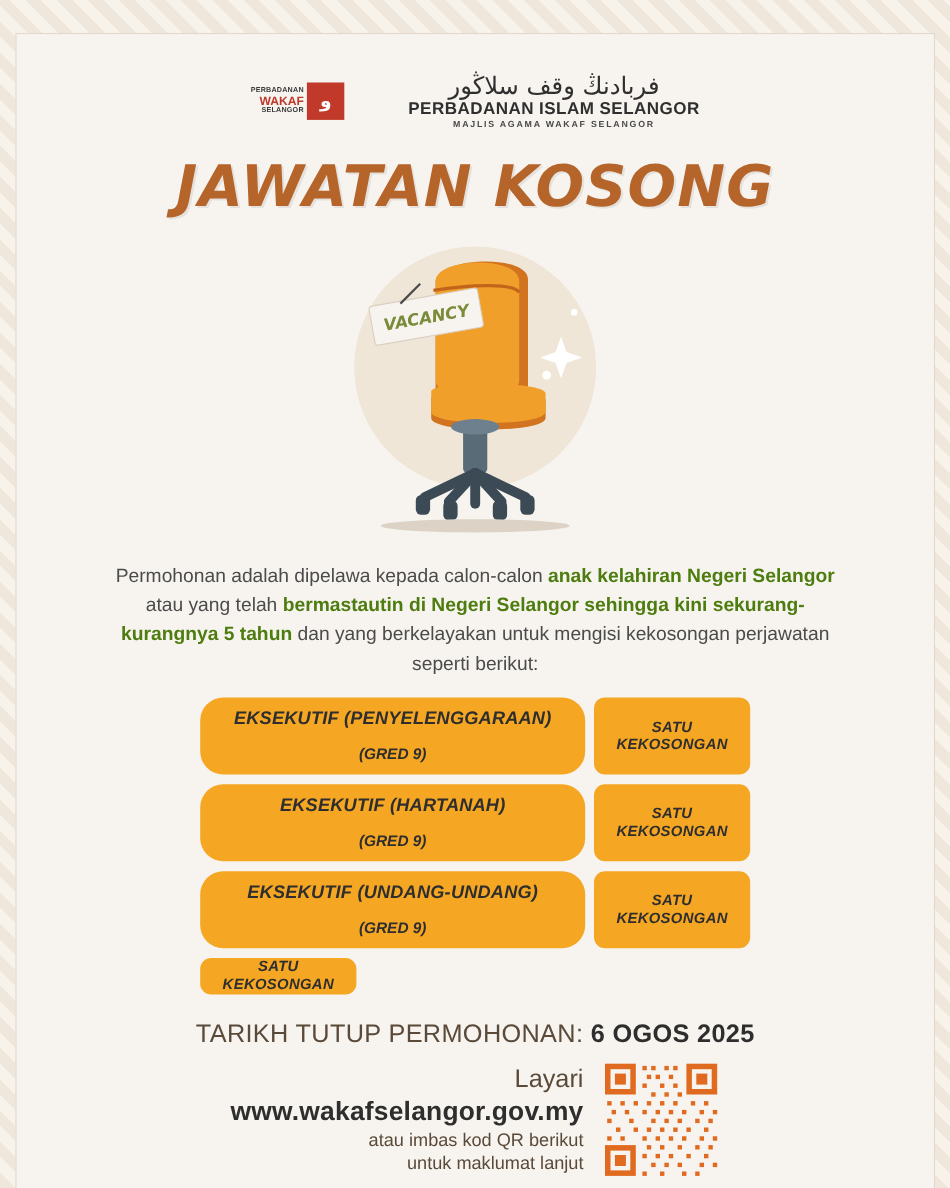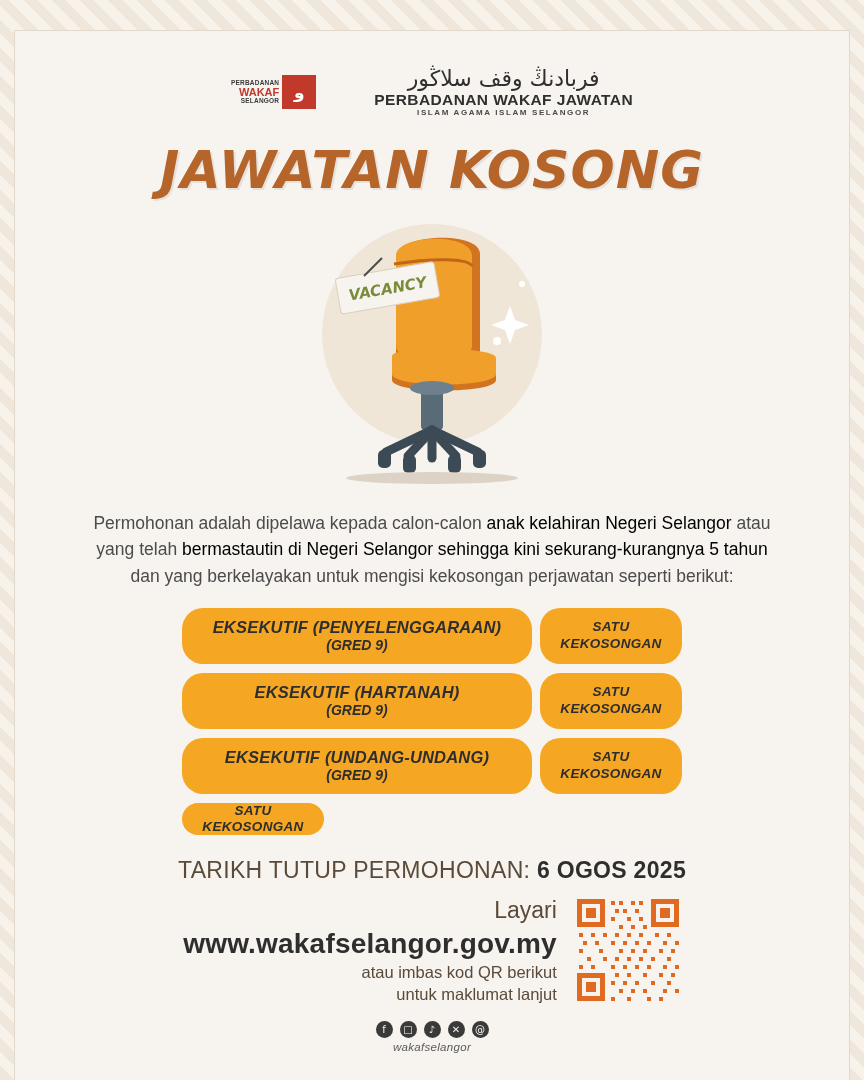--- a/index.html
+++ b/index.html
@@ -127,21 +127,21 @@
 
   
   .intro {
     margin-top: 14px;
     width: 680px;
     text-align: center;
     color: #4b4b4b;
     font-size: 17.5px;
     line-height: 1.52;
   }
-  .intro b { color: #000000; font-weight: normal; }
+  .intro b { color: #4d7c0f; font-weight: bold; }
 
   
   .positions {
     margin-top: 18px;
     width: 500px;
     display: flex;
     flex-direction: column;
     gap: 9px;
   }
   .pos-row { display: flex; gap: 8px; }
@@ -156,26 +156,26 @@
   .pos-title {
     font-size: 16.5px;
     font-weight: bold;
     font-style: italic;
     letter-spacing: .2px;
   }
   .pos-grade {
     font-size: 14px;
     font-style: italic;
     font-weight: bold;
-    margin-top: 0;
+    margin-top: 14px;
   }
   .pos-count {
     width: 142px;
     background: #f5a623;
-    border-radius: 20px;
+    border-radius: 10px;
     display: flex;
     flex-direction: column;
     align-items: center;
     justify-content: center;
     color: #2e2e2e;
     font-size: 13.5px;
     font-weight: bold;
     font-style: italic;
     line-height: 1.2;
     letter-spacing: .3px;
@@ -197,21 +197,21 @@
     align-items: center;
     gap: 18px;
   }
   .web-text {
     text-align: right;
     color: #5a4a3a;
     line-height: 1.3;
   }
   .web-layari { font-size: 23px; }
   .web-url {
-    font-size: 28px;
+    font-size: 24px;
     font-weight: bold;
     color: #2e2e2e;
     letter-spacing: .2px;
   }
   .web-note { font-size: 16.5px; }
   .qr {
     width: 106px; height: 106px;
     position: relative;
   }
 
@@ -253,22 +253,22 @@
         <div class="logo-mark">
           <div class="logo-words">
             <span>PERBADANAN</span>
             <span class="red">WAKAF</span>
             <span>SELANGOR</span>
           </div>
           <div class="logo-glyph">و</div>
         </div>
         <div class="logo-text">
           <div class="logo-arabic">فربادنڭ وقف سلاڭور</div>
-          <div class="logo-main">PERBADANAN WAKAF JAWATAN</div>
-          <div class="logo-sub">ISLAM AGAMA ISLAM SELANGOR</div>
+          <div class="logo-main">PERBADANAN ISLAM SELANGOR</div>
+          <div class="logo-sub">MAJLIS AGAMA WAKAF SELANGOR</div>
         </div>
       </div>
 
       <div class="title">JAWATAN KOSONG</div>
 
       <div class="illus">
         <svg width="300" height="290" viewBox="0 0 300 290">
           <circle cx="150" cy="128" r="110" fill="#efe6d8"></circle>
 
           <path d="M228 100 l5 14 14 5 -14 5 -5 14 -5 -14 -14 -5 14 -5z" fill="#ffffff"></path>

